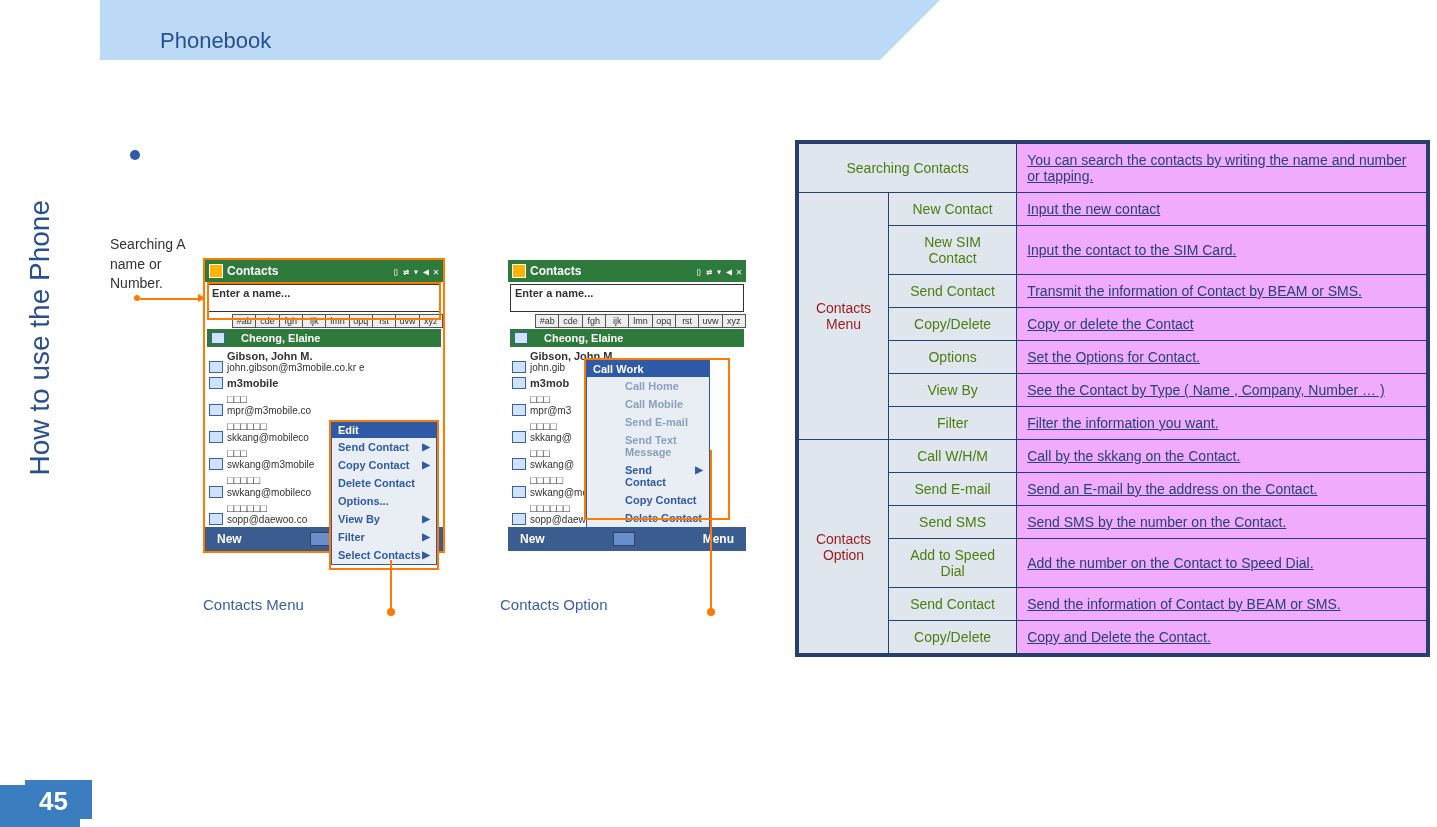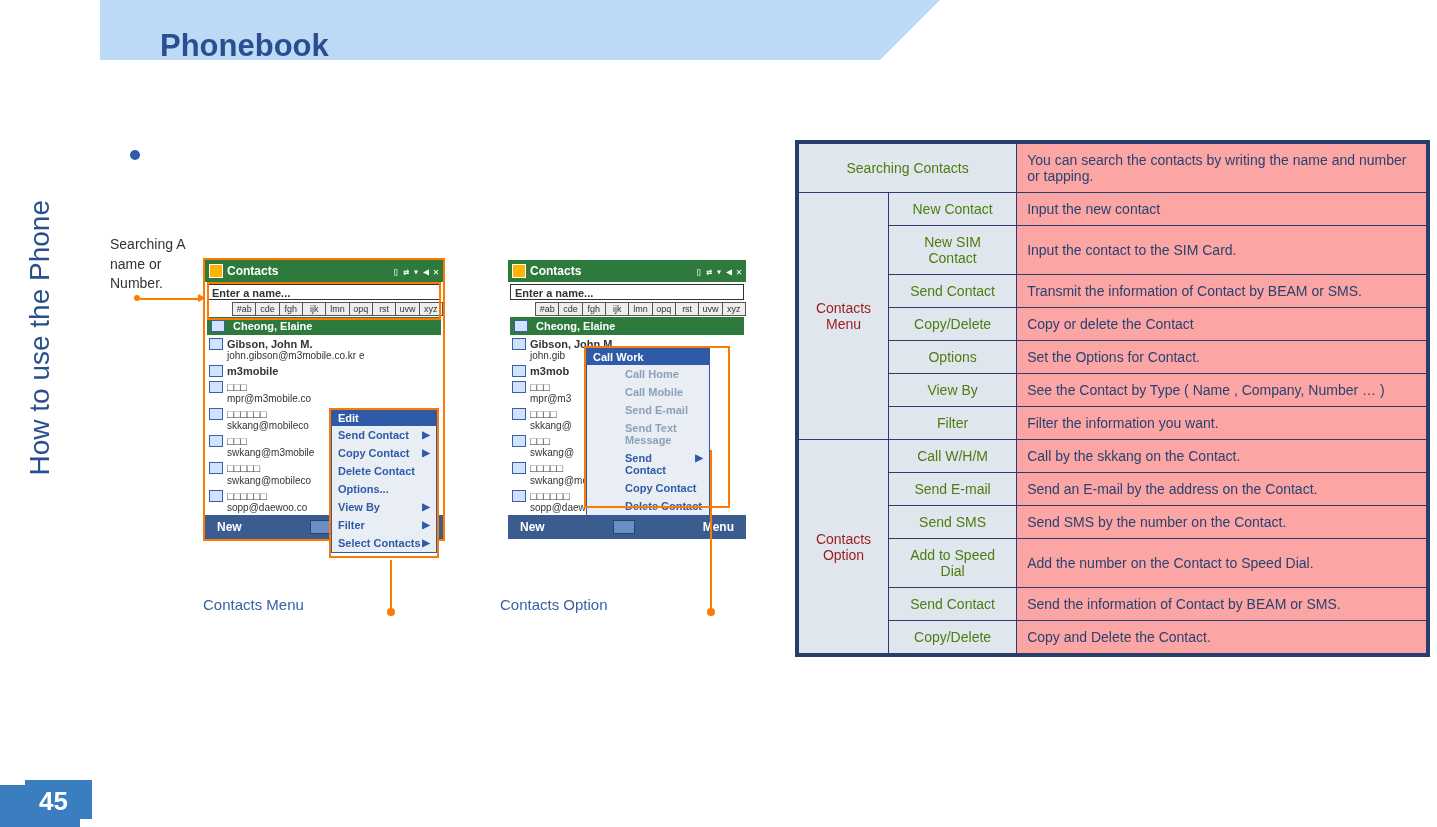--- a/index.html
+++ b/index.html
@@ -2,49 +2,49 @@
 <html><head>
 <meta charset="utf-8">
 <style>
   * { box-sizing: border-box; margin: 0; padding: 0; }
   body { width: 1437px; height: 827px; font-family: Verdana, Tahoma, sans-serif; position: relative; background: #fff; color: #333; }
   
   
   .top-banner { position: absolute; top: 0; left: 100px; width: 780px; height: 60px; background: #bcdaf5; }
   .top-banner::after { content:""; position:absolute; right:-60px; top:0; width:0; height:0; border-top:60px solid #bcdaf5; border-right:60px solid transparent; }
   
-  .page-title { position: absolute; left: 160px; top: 28px; font-size: 31px; color: #2a4f8f; font-weight: 700; }
+  .page-title { position: absolute; left: 160px; top: 28px; font-size: 22px; color: #2a4f8f; font-weight: 400; }
   
   .side-label { position: absolute; left: 24px; top: 200px; writing-mode: vertical-rl; transform: rotate(180deg); font-size: 28px; color: #2a4f8f; }
   
   .bullet-row { position: absolute; left: 130px; top: 150px; display:flex; align-items:center; gap:18px; }
   .bullet-dot { width:10px; height:10px; background:#2e5aa7; border-radius:50%; }
   .bullet-text { font-size: 24px; color:#2e5aa7; }
   
   .search-callout { position:absolute; left:110px; top:235px; width:85px; font-size:14px; color:#333; line-height:1.4; }
   .callout-line-search { position:absolute; left:140px; top:298px; width:60px; height:14px; border-top:2px solid #ff7a00; }
   .callout-line-search::before { content:""; position:absolute; left:-6px; top:-5px; width:6px; height:6px; background:#ff7a00; border-radius:50%; }
   .callout-line-search::after { content:""; position:absolute; right:-6px; top:-6px; width:0; height:0; border-left:8px solid #ff7a00; border-top:4px solid transparent; border-bottom:4px solid transparent; }
   
   
   .phone { position:absolute; width:242px; border:2px solid #ff7a00; background:#fff; }
   .phone1 { left:203px; top:258px; }
   .phone2 { left:506px; top:258px; }
   .ph-title { background:#2e7a3d; color:#fff; display:flex; align-items:center; height:22px; font-size:12px; font-weight:bold; padding:0 4px; gap:4px; }
   .ph-title .flag { width:14px; height:14px; background:#ffb400; border:1px solid #fff; }
   .ph-title .status { margin-left:auto; display:flex; gap:4px; font-family:monospace; }
   .ph-title .status span { font-size:10px; }
-  .ph-search { background:#fff; border:1px solid #333; margin:2px; height:16px; font-size:11px; font-weight:bold; padding:2px 4px; color:#333; }
+  .ph-search { background:#fff; border:1px solid #333; margin:2px; height:28px; font-size:11px; font-weight:bold; padding:2px 4px; color:#333; }
   .ph-tabs { display:flex; font-size:9px; }
   .ph-tabs span { flex:1; text-align:center; border:1px solid #555; border-left:none; padding:1px 0; background:#eee; }
   .ph-tabs span:first-child { border-left:1px solid #555;margin-left:27px; }
-  .ph-highlight { background:#2e7a3d; color:#fff; font-size:11px; font-weight:bold; padding:3px 4px; margin:1px 2px; display:flex; align-items:center; gap:8px; }
+  .ph-highlight { background:#2e7a3d; color:#fff; font-size:11px; font-weight:bold; padding:3px 4px; margin:1px 2px; display:flex; align-items:center; gap:16px; }
   .ph-highlight .cicon, .ph-row .cicon { width:14px; height:12px; background:#cfe3ff; border:1px solid #3a5fa5; }
   .ph-rows { position:relative; }
-  .ph-row { display:flex; align-items:flex-start; gap:4px; padding:2px 4px; font-size:11px; }
+  .ph-row { display:flex; align-items:flex-end; gap:4px; padding:2px 4px; font-size:11px; }
   .ph-row .txt { display:flex; flex-direction:column; line-height:1.1; }
   .ph-row .txt .sub { color:#333; font-size:10px; }
   .ph-bottom { background:#3b5c8f; color:#fff; display:flex; align-items:center; justify-content:space-between; height:24px; font-size:12px; font-weight:bold; padding:0 12px; }
   .ph-bottom .kbd { width:22px; height:14px; background:#6a8fc7; border:1px solid #2a4270; }
   
   
   .float-menu { position:absolute; right:6px; top:74px; width:106px; background:#e9eef5; border:1px solid #2e5aa7; border-top:none; }
   .float-menu .fm-head { background:#2e5aa7; color:#fff; font-size:11px; font-weight:bold; padding:2px 6px; }
   .float-menu .fm-item { font-size:11px; font-weight:bold; color:#2e5aa7; padding:3px 6px; display:flex; justify-content:space-between; }
   .float-menu .fm-item .arr { color:#2e5aa7; font-size:10px; }
@@ -62,21 +62,21 @@
   .cap2 { left:500px; top:596px; }
   .cap-line { position:absolute; width:2px; background:#ff7a00; }
   .cap-dot { width:8px; height:8px; background:#ff7a00; border-radius:50%; position:absolute; left:-3px; }
   
   
   .ref-table { position:absolute; left:795px; top:140px; border:3px solid #2a3e6c; width:635px; }
   .ref-table table { border-collapse:collapse; width:100%; }
   .ref-table td { border:1px solid #2a3e6c; padding:8px 10px; font-size:14px; vertical-align:middle; }
   .ref-table .hdr { background:#e0e6ee; color:#4d7c0f; text-align:center; }
   .ref-table .grp { background:#e0e6ee; color:#9b1b1b; text-align:center; width:90px; }
-  .ref-table .desc { background:#fca5a5; color:#2a4270; }
+  .ref-table .desc { background:#f0abfc; color:#2a4270;text-decoration:underline; }
   
   .page-num { position:absolute; left:25px; bottom:8px; font-size:26px; font-weight:bold; color:#fff; background:#3b7ebf; padding:6px 24px 2px 14px; }
   .page-num-bar { position:absolute; left:0; bottom:0; height:42px; width:1437px; background:linear-gradient(to right,#3b7ebf 0,#3b7ebf 80px,transparent 80px); }
 </style>
 </head>
 <body>
 
 <div class="top-banner"></div>
 <div class="page-title">Phonebook</div>
 <div class="side-label">How to use the Phone</div>

